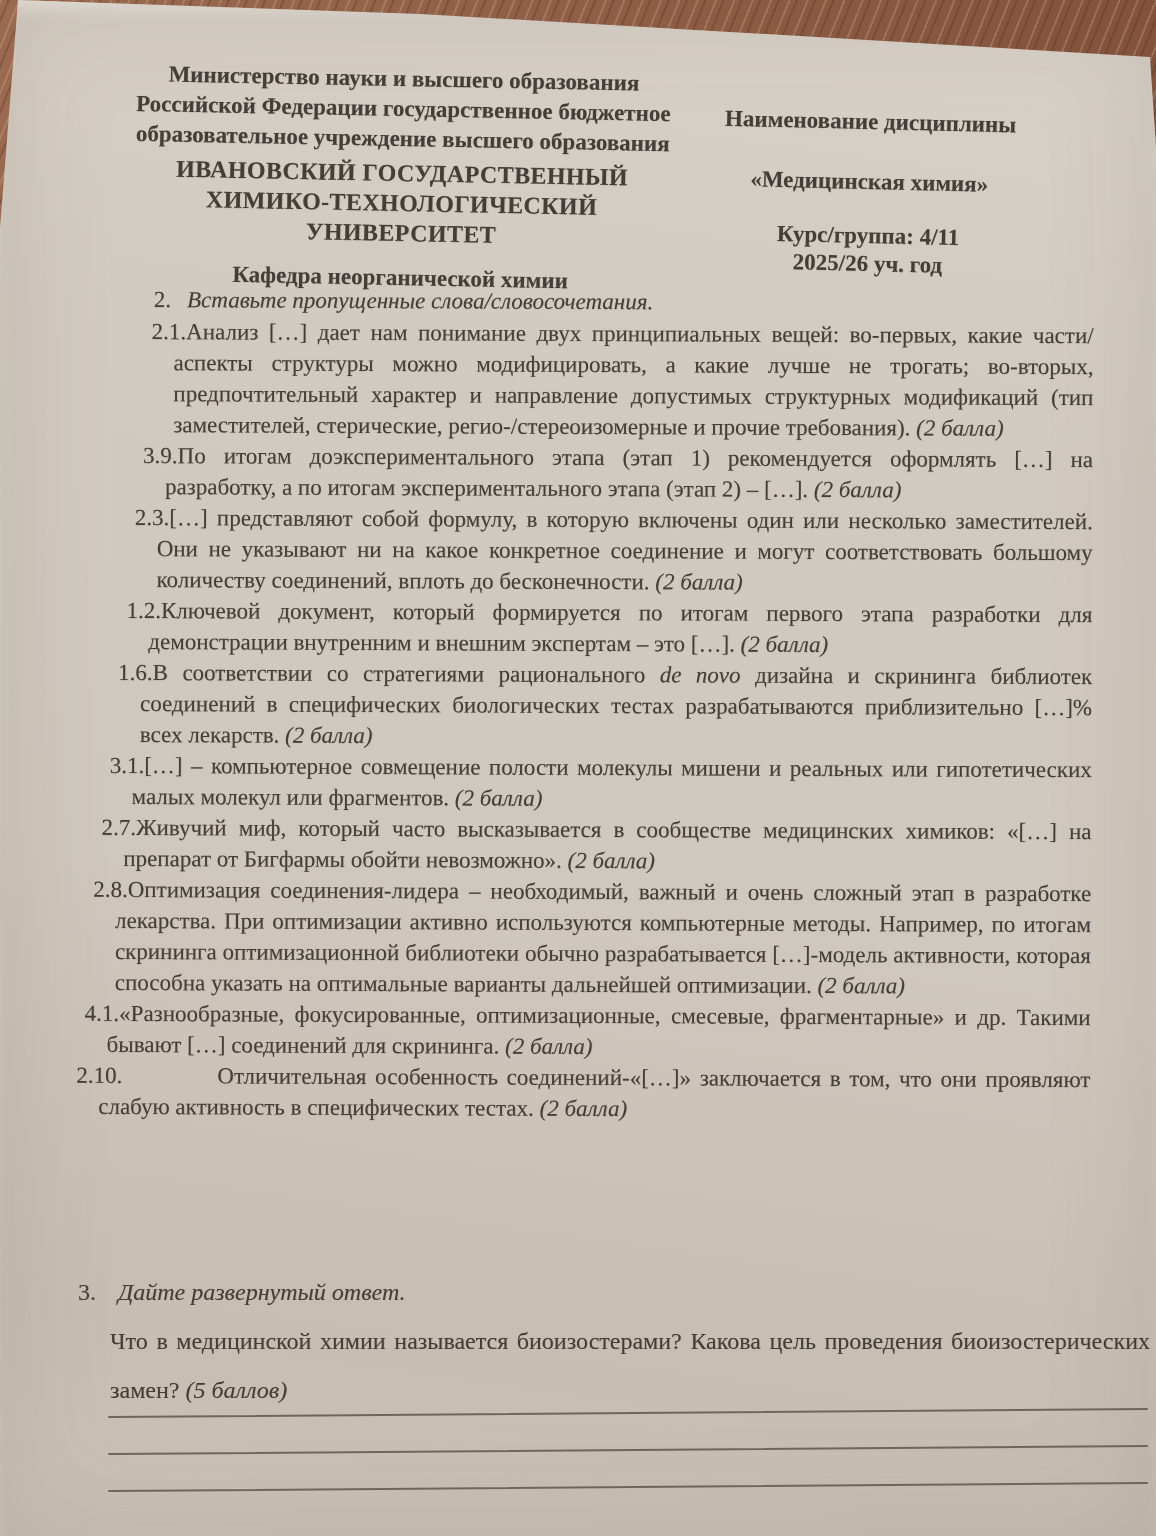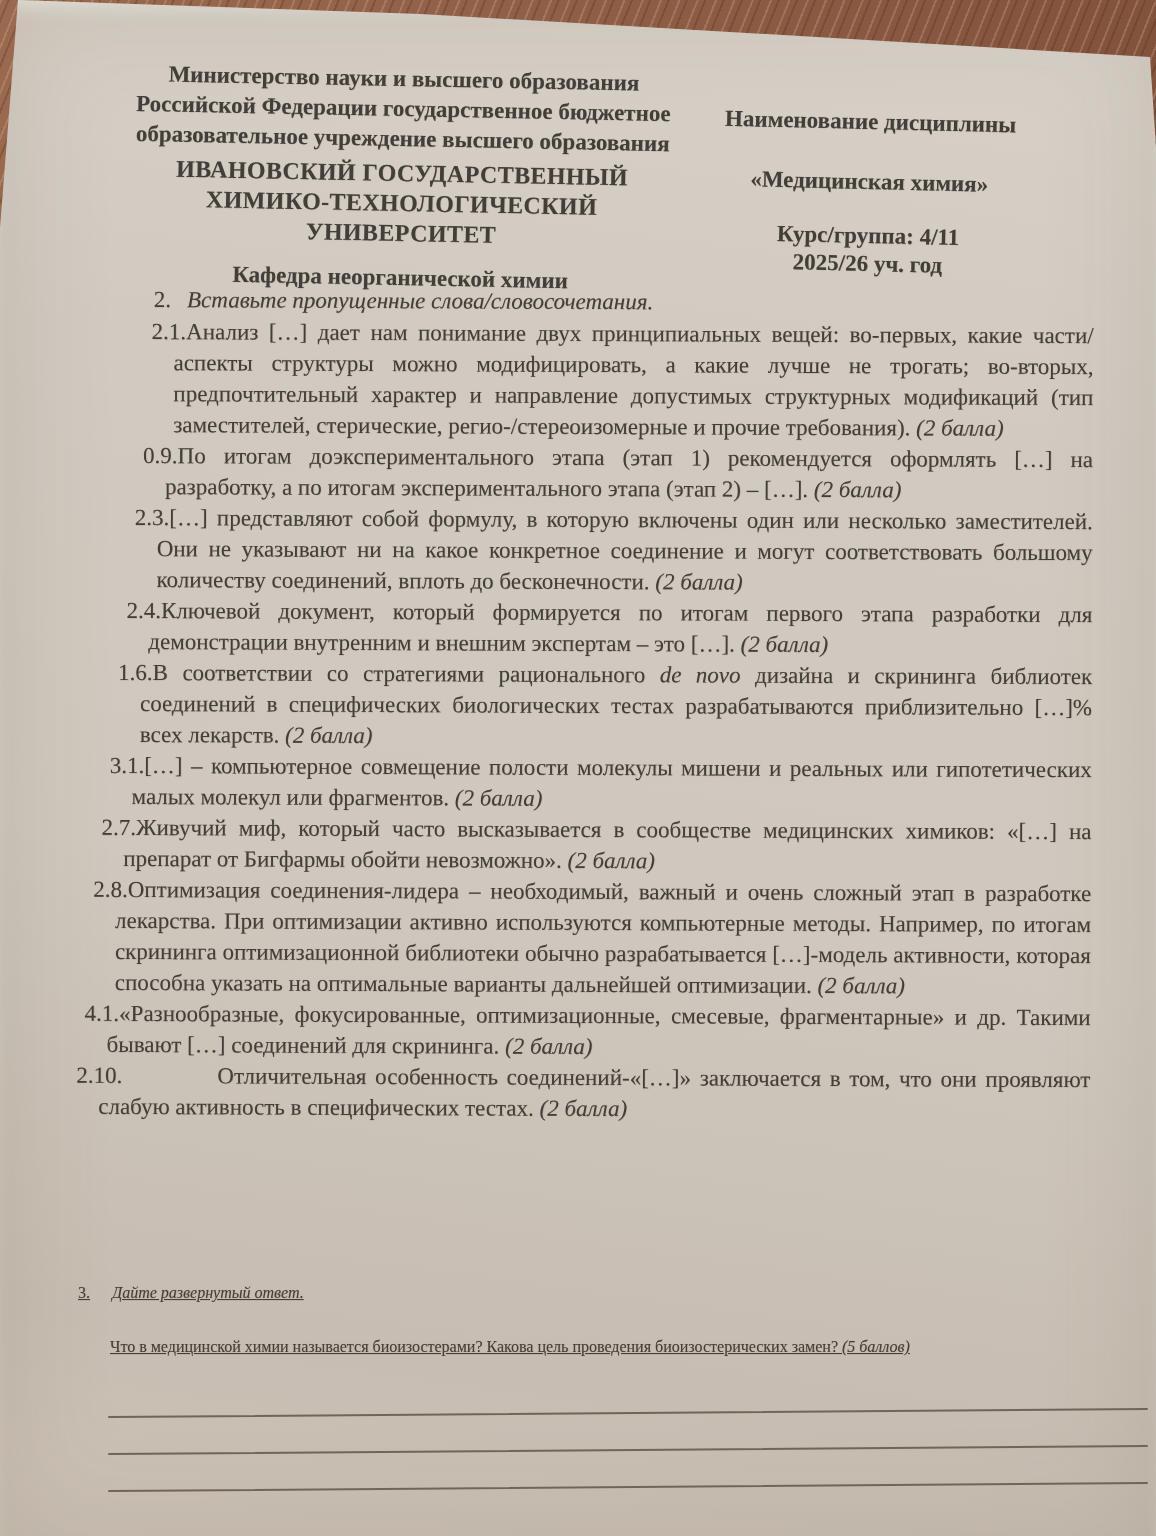--- a/index.html
+++ b/index.html
@@ -45,26 +45,26 @@
     position:absolute;left:100px;top:286px;width:992px;
     font-size:23px;line-height:31px;transform:rotate(.25deg);
   }
   .sec-heading{margin-left:52px;margin-bottom:1px;}
   .sec-heading .sec-num{font-style:normal;margin-right:16px;}
   .item{
     text-align:justify;padding-left:22px;text-indent:-22px;
   }
   .item.gap .num{margin-right:95px;}
   .sec3{
-    position:absolute;left:62px;top:1276px;width:1088px;font-size:16px;line-height:33px;text-decoration:underline;
+    position:absolute;left:62px;top:1276px;width:1088px;font-size:24px;line-height:33px;
   }
   .sec3 .sec-heading{margin-left:16px;margin-bottom:0;}
   .sec3 .sec-heading .sec-num{margin-right:22px;}
   .s3-question{
-    margin-top:8px;padding-left:48px;line-height:59px;text-align:justify;
+    margin-top:8px;padding-left:48px;line-height:49px;text-align:justify;
   }
   .answer-line{
     position:absolute;left:108px;width:1040px;height:2px;
     background:#6f6559;transform:rotate(-.45deg);border-radius:1px;
   }
   i{font-style:italic;}
 </style>
 </head>
 <body>
 
@@ -90,23 +90,23 @@
     <div class="hr-course">Курс/группа: 4/11</div>
     <div>2025/26 уч. год</div>
   </div>
 
   <div class="sec2">
     <div class="sec-heading">
       <span class="sec-num">2.</span><i>Вставьте пропущенные слова/словосочетания.</i>
     </div>
     <div>
         <div class="item" style="margin-left: 50px;"><span class="num">2.1.</span><span>Анализ […] дает нам понимание двух принципиальных вещей: во-первых, какие части/аспекты структуры можно модифицировать, а какие лучше не трогать; во-вторых, предпочтительный характер и направление допустимых структурных модификаций (тип заместителей, стерические, регио-/стереоизомерные и прочие требования).</span> <i>(2 балла)</i></div>
-        <div class="item" style="margin-left: 42px;"><span class="num">0.9.</span><span>По итогам доэкспериментального этапа (этап 1) рекомендуется оформлять […] на разработку, а по итогам экспериментального этапа (этап 2) – […].</span> <i>(2 балла)</i></div>
+        <div class="item" style="margin-left: 42px;"><span class="num">3.9.</span><span>По итогам доэкспериментального этапа (этап 1) рекомендуется оформлять […] на разработку, а по итогам экспериментального этапа (этап 2) – […].</span> <i>(2 балла)</i></div>
         <div class="item" style="margin-left: 34px;"><span class="num">2.3.</span><span>[…] представляют собой формулу, в которую включены один или несколько заместителей. Они не указывают ни на какое конкретное соединение и могут соответствовать большому количеству соединений, вплоть до бесконечности.</span> <i>(2 балла)</i></div>
-        <div class="item" style="margin-left: 26px;"><span class="num">2.4.</span><span>Ключевой документ, который формируется по итогам первого этапа разработки для демонстрации внутренним и внешним экспертам – это […].</span> <i>(2 балла)</i></div>
+        <div class="item" style="margin-left: 26px;"><span class="num">1.2.</span><span>Ключевой документ, который формируется по итогам первого этапа разработки для демонстрации внутренним и внешним экспертам – это […].</span> <i>(2 балла)</i></div>
         <div class="item" style="margin-left: 18px;"><span class="num">1.6.</span><span>В соответствии со стратегиями рационального <i>de novo</i> дизайна и скрининга библиотек соединений в специфических биологических тестах разрабатываются приблизительно […]% всех лекарств.</span> <i>(2 балла)</i></div>
         <div class="item" style="margin-left: 10px;"><span class="num">3.1.</span><span>[…] – компьютерное совмещение полости молекулы мишени и реальных или гипотетических малых молекул или фрагментов.</span> <i>(2 балла)</i></div>
         <div class="item" style="margin-left: 2px;"><span class="num">2.7.</span><span>Живучий миф, который часто высказывается в сообществе медицинских химиков: «[…] на препарат от Бигфармы обойти невозможно».</span> <i>(2 балла)</i></div>
         <div class="item" style="margin-left: -6px;"><span class="num">2.8.</span><span>Оптимизация соединения-лидера – необходимый, важный и очень сложный этап в разработке лекарства. При оптимизации активно используются компьютерные методы. Например, по итогам скрининга оптимизационной библиотеки обычно разрабатывается […]-модель активности, которая способна указать на оптимальные варианты дальнейшей оптимизации.</span> <i>(2 балла)</i></div>
         <div class="item" style="margin-left: -14px;"><span class="num">4.1.</span><span>«Разнообразные, фокусированные, оптимизационные, смесевые, фрагментарные» и др. Такими бывают […] соединений для скрининга.</span> <i>(2 балла)</i></div>
         <div class="item gap" style="margin-left: -22px;"><span class="num">2.10.</span><span>Отличительная особенность соединений-«[…]» заключается в том, что они проявляют слабую активность в специфических тестах.</span> <i>(2 балла)</i></div>
       </div>
   </div>
 
   <div class="sec3">

